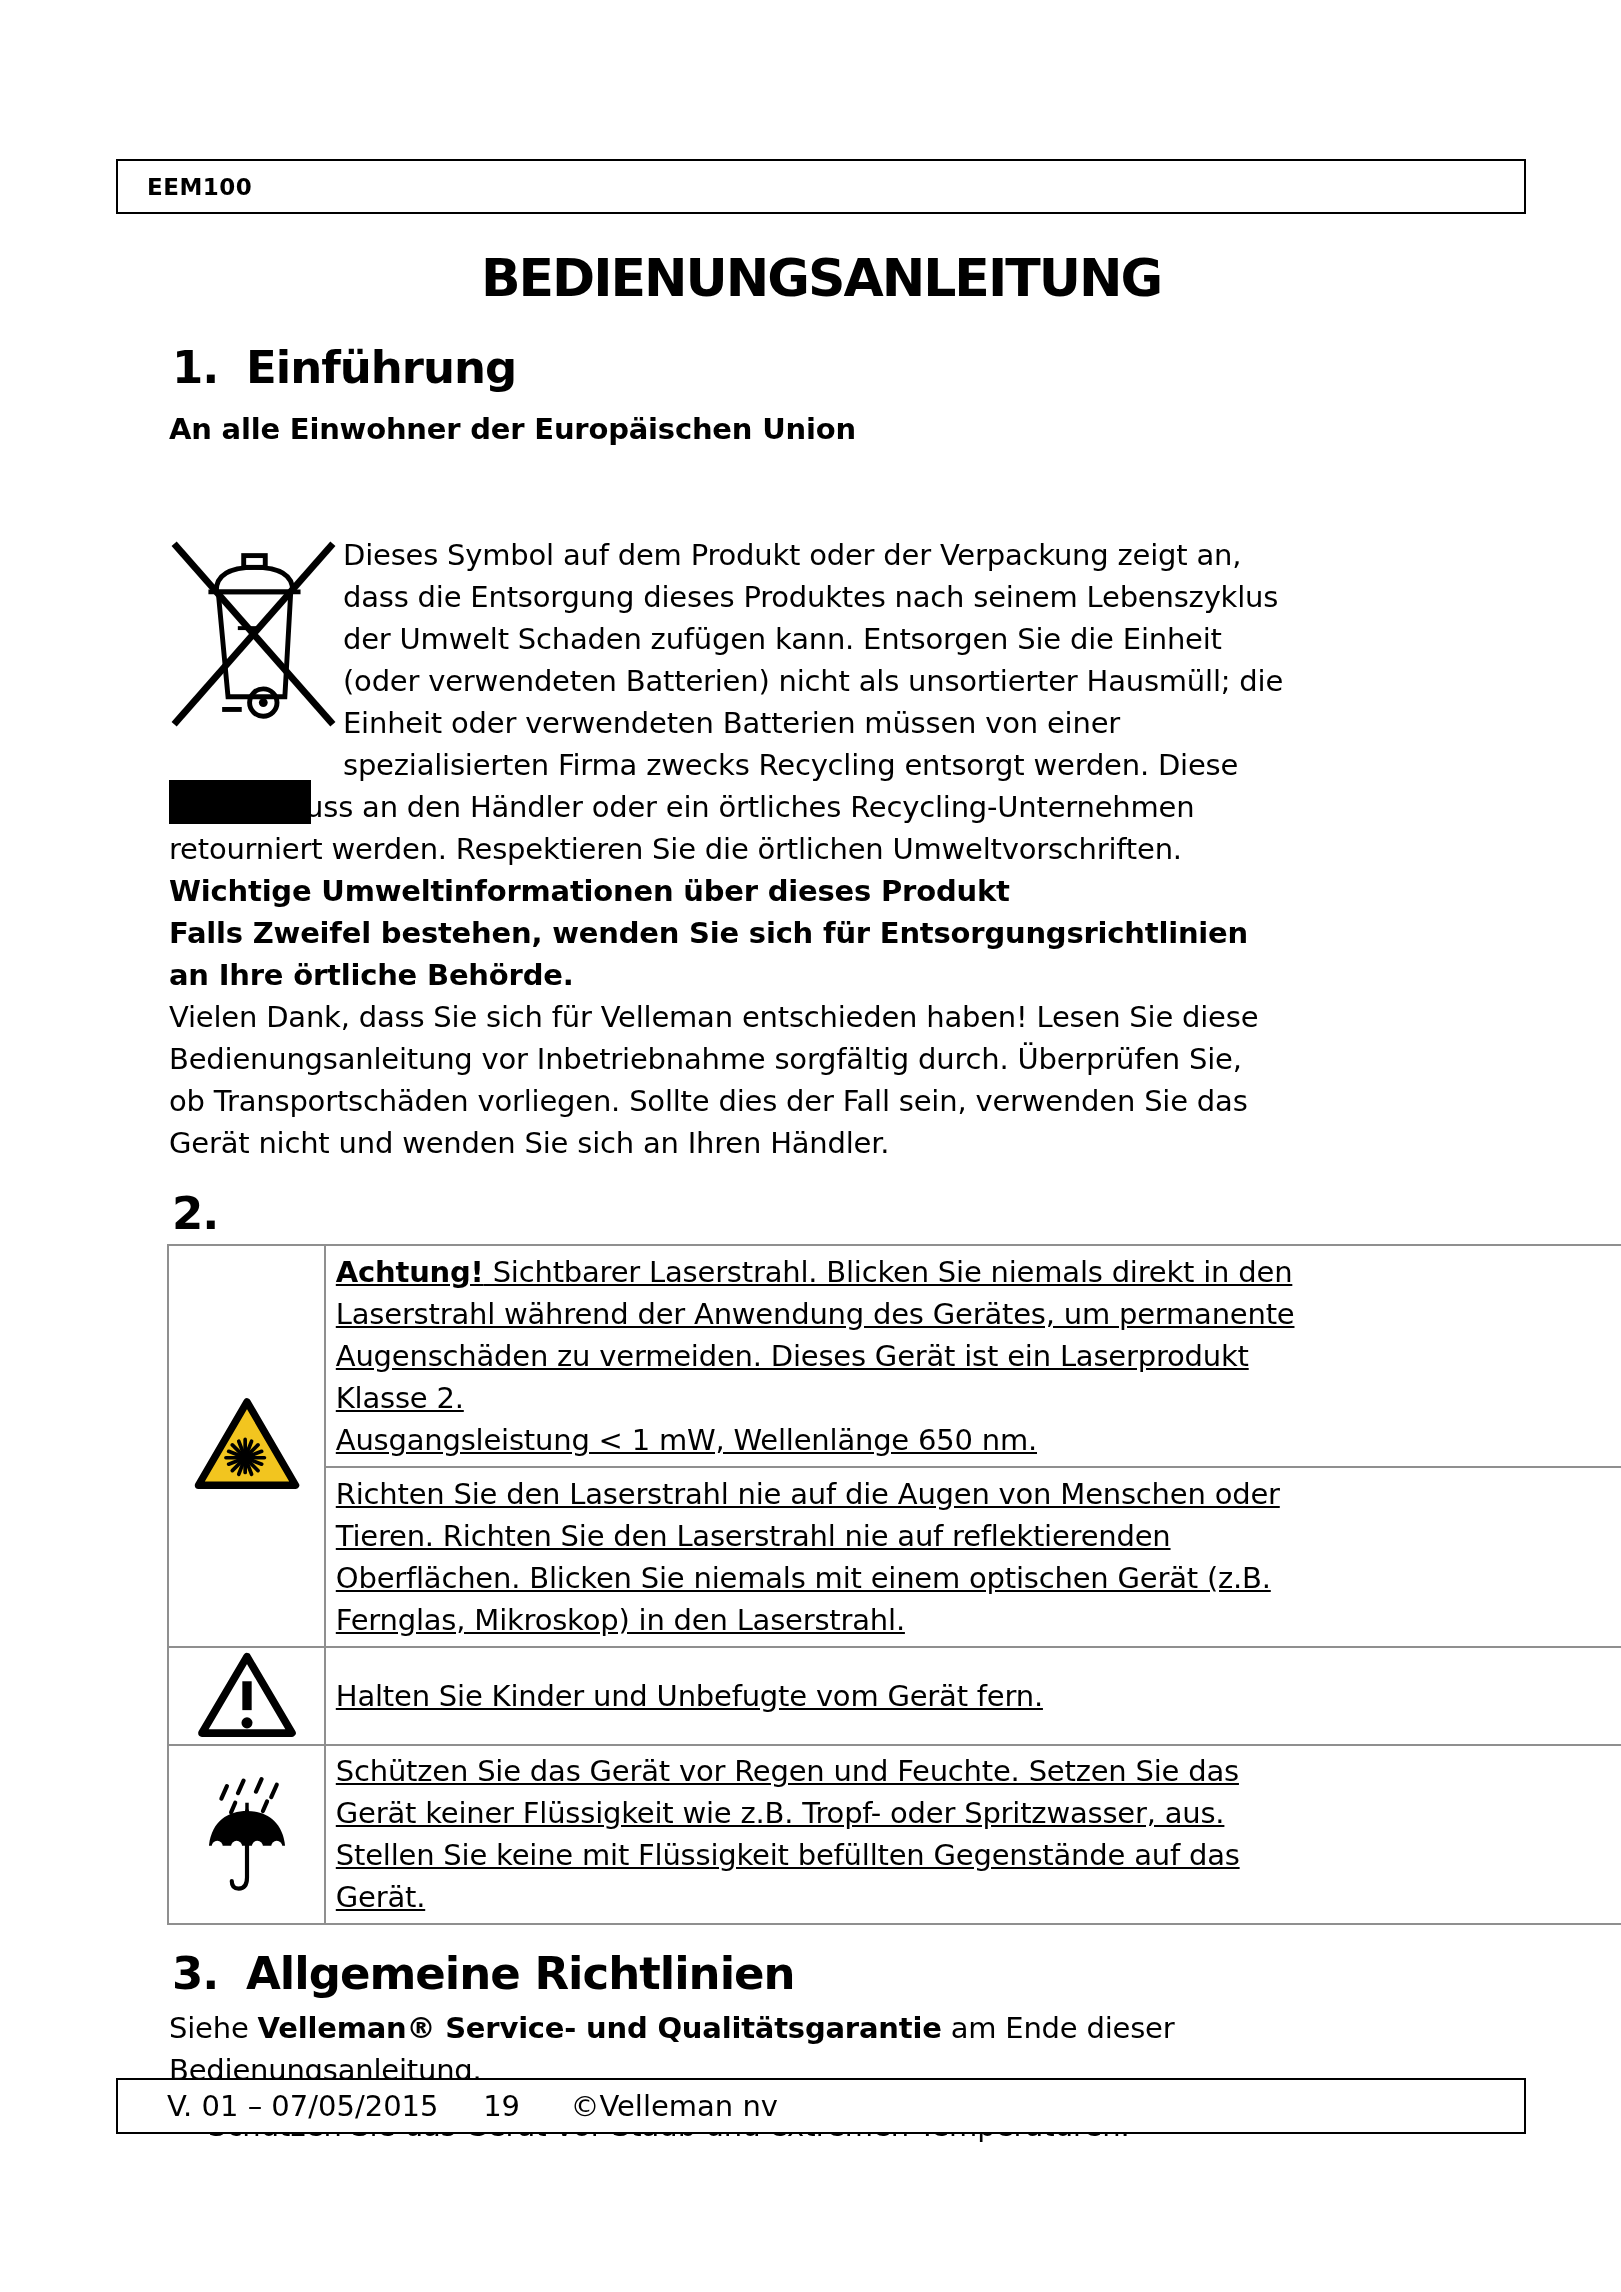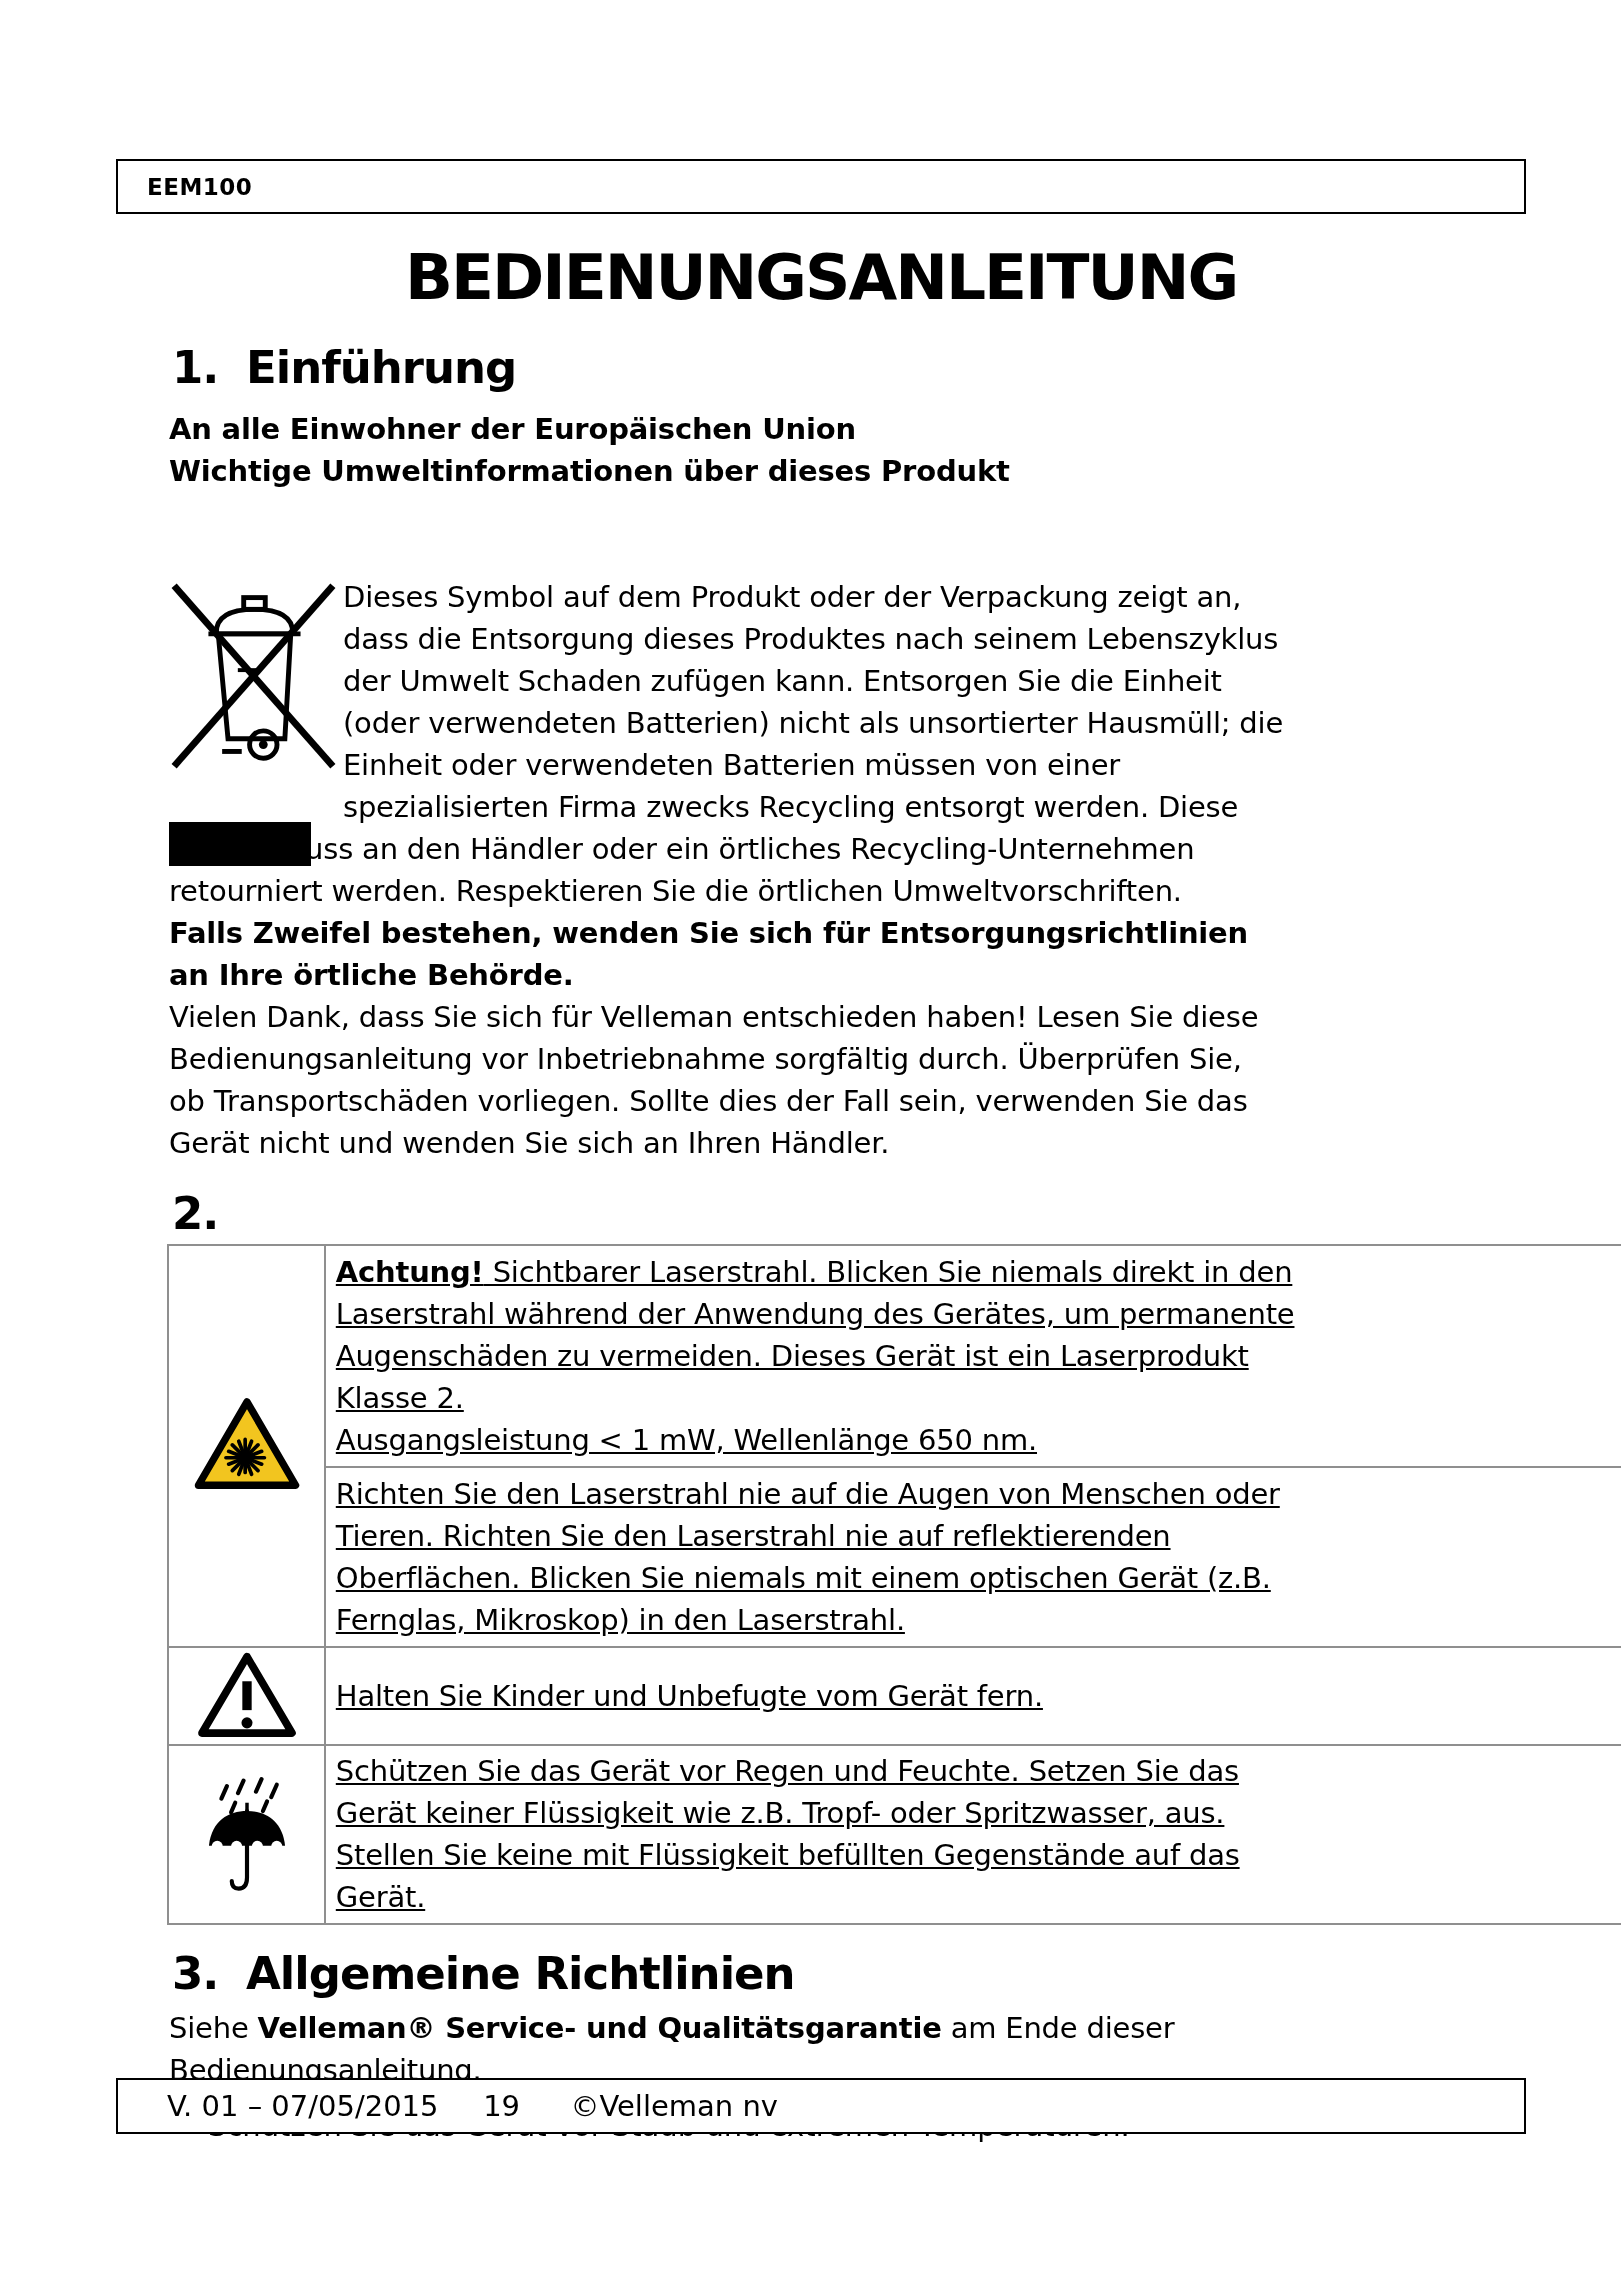--- a/index.html
+++ b/index.html
@@ -14,21 +14,21 @@
     background:var(--page-background,#fff);color:var(--text-color,#000);
     font-family:"DejaVu Sans","Liberation Sans",sans-serif;
   }
   .page{position:absolute;inset:0;padding:159px 95px 0 116px;box-sizing:border-box;}
   .rule-box{
     border:2.9px solid #000;height:55px;display:flex;align-items:center;
     box-sizing:border-box;background:#fff;
   }
   .model{font-weight:bold;font-size:23px;padding-left:29px;letter-spacing:0.5px;}
   .doc-title{
-    margin-top:27.4px;text-align:center;font-weight:bold;font-size:63px;
+    margin-top:27.4px;text-align:center;font-weight:bold;font-size:52px;
     line-height:74px;letter-spacing:-2px;
   }
   h1.section{
     display:flex;align-items:baseline;margin:25.5px 0 0 56px;padding:0;
     font-size:45px;line-height:53px;font-weight:bold;letter-spacing:-1px;
   }
   h1.section .num{width:74px;flex:0 0 auto;}
   .body-text{
     font-size:29px;line-height:42px;margin-left:53px;white-space:pre-line;
     letter-spacing:-0.2px;
@@ -75,22 +75,20 @@
   </div>
 
   <div class="doc-title">BEDIENUNGSANLEITUNG</div>
 
   <h1 class="section">
     <span class="num">1.</span>
     <span>Einführung</span>
   </h1>
 
   <div class="body-text bold intro-bold">An alle Einwohner der Europäischen Union</div>
-  <div class="body-text bold">Wichtige Umweltinformationen über dieses Produkt</div>
-
   <div class="body-text weee-para">
     <span class="weee-float">
       <svg width="169" height="196" viewBox="0 0 172 200">
         <g stroke="#000" fill="none">
           <line x1="5" y1="8" x2="167" y2="192" stroke-width="7"></line>
           <line x1="167" y1="8" x2="5" y2="192" stroke-width="7"></line>
           <rect x="76" y="20" width="22" height="12" stroke-width="5"></rect>
           <path d="M48 56 Q48 32 87 32 Q126 32 126 56" stroke-width="5"></path>
           <line x1="40" y1="57" x2="134" y2="57" stroke-width="5"></line>
           <path d="M50 57 L124 57 L118 164 L60 164 Z" stroke-width="5"></path>
@@ -105,20 +103,22 @@
     <span>Dieses Symbol auf dem Produkt oder der Verpackung zeigt an,
 dass die Entsorgung dieses Produktes nach seinem Lebenszyklus
 der Umwelt Schaden zufügen kann. Entsorgen Sie die Einheit
 (oder verwendeten Batterien) nicht als unsortierter Hausmüll; die
 Einheit oder verwendeten Batterien müssen von einer
 spezialisierten Firma zwecks Recycling entsorgt werden. Diese
 Einheit muss an den Händler oder ein örtliches Recycling-Unternehmen
 retourniert werden. Respektieren Sie die örtlichen Umweltvorschriften.</span>
   </div>
 
+  <div class="body-text bold">Wichtige Umweltinformationen über dieses Produkt</div>
+
   <div class="body-text bold">Falls Zweifel bestehen, wenden Sie sich für Entsorgungsrichtlinien
 an Ihre örtliche Behörde.</div>
   <div class="body-text">Vielen Dank, dass Sie sich für Velleman entschieden haben! Lesen Sie diese
 Bedienungsanleitung vor Inbetriebnahme sorgfältig durch. Überprüfen Sie,
 ob Transportschäden vorliegen. Sollte dies der Fall sein, verwenden Sie das
 Gerät nicht und wenden Sie sich an Ihren Händler.</div>
 
   <h1 class="section" style="margin-top:23.5px">
     <span class="num">2.</span>
   </h1>

